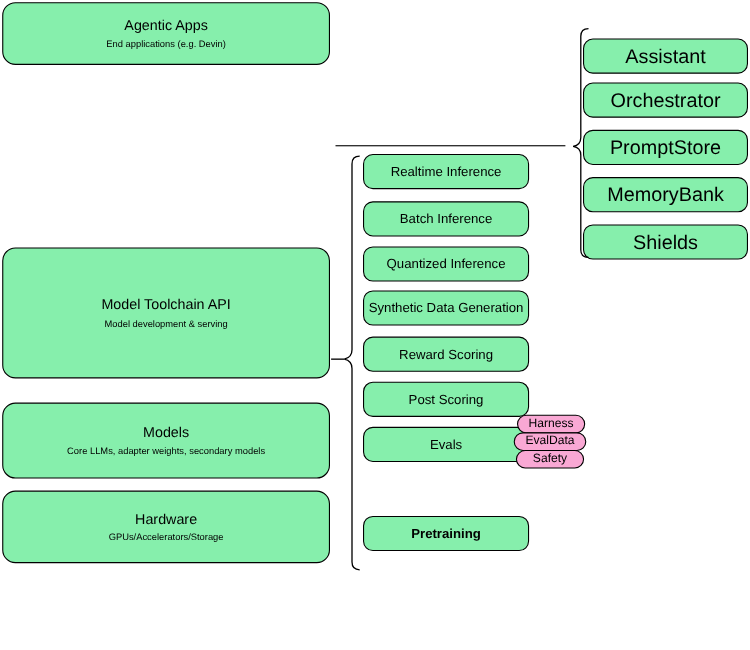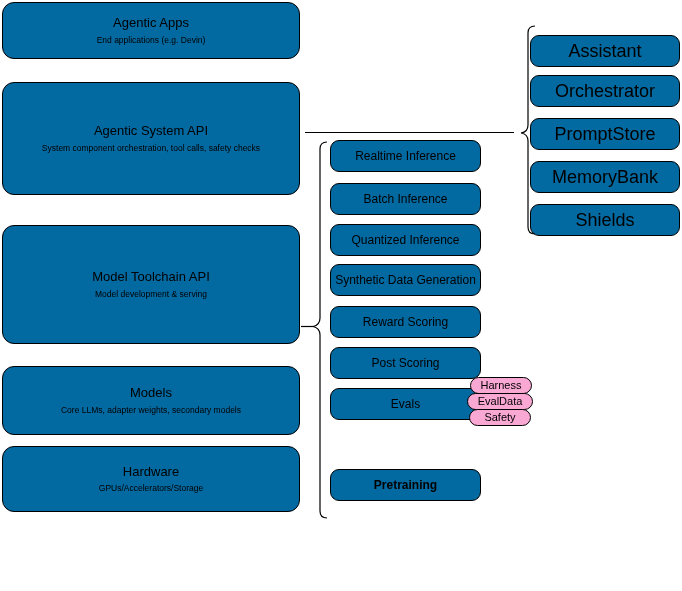--- a/index.html
+++ b/index.html
@@ -17,21 +17,21 @@
     width: 682px;
     height: 591px;
     background: #ffffff;
     overflow: hidden;
   }
 
   
   .node {
     position: absolute;
     box-sizing: border-box;
-    background: #0369a1;
+    background: #86efac;
     border: 1px solid #000000;
     border-radius: 10px;
     display: flex;
     flex-direction: column;
     align-items: center;
     justify-content: center;
     text-align: center;
   }
   .node .title {
     font-size: 12.5px;
@@ -105,24 +105,20 @@
 </head>
 <body>
 
 <div id="canvas">
 
   <div class="node layer" style="top:2px; height:57px;">
     <div class="title">Agentic Apps</div>
     <div class="subtitle">End applications (e.g. Devin)</div>
   </div>
 
-  <div class="node layer" style="top:82px; height:113px;">
-    <div class="title">Agentic System API</div>
-    <div class="subtitle">System component orchestration, tool calls, safety checks</div>
-  </div>
 
   <div class="node layer" style="top:225px; height:119px;">
     <div class="title">Model Toolchain API</div>
     <div class="subtitle">Model development &amp; serving</div>
   </div>
 
   <div class="node layer" style="top:366px; height:69px;">
     <div class="title">Models</div>
     <div class="subtitle">Core LLMs, adapter weights, secondary models</div>
   </div>

